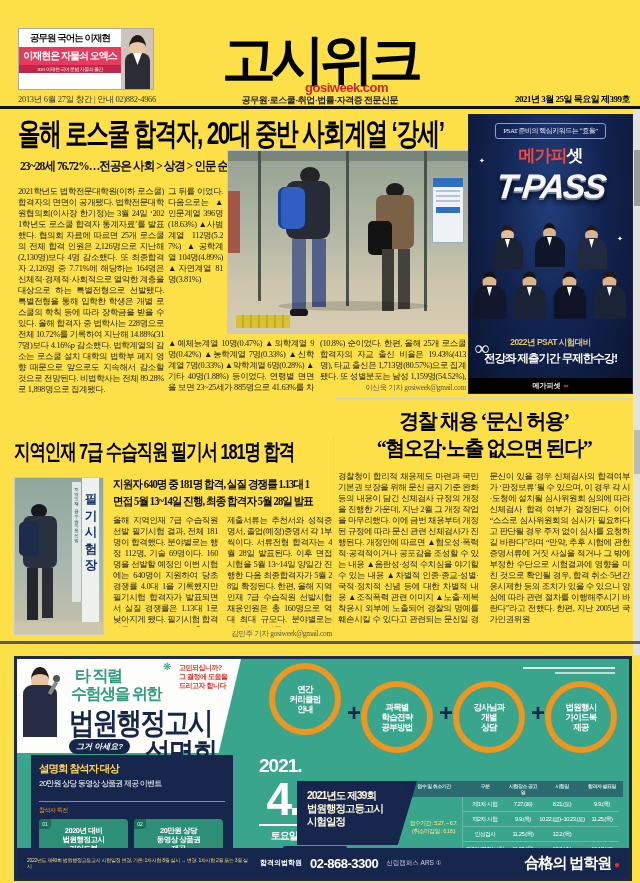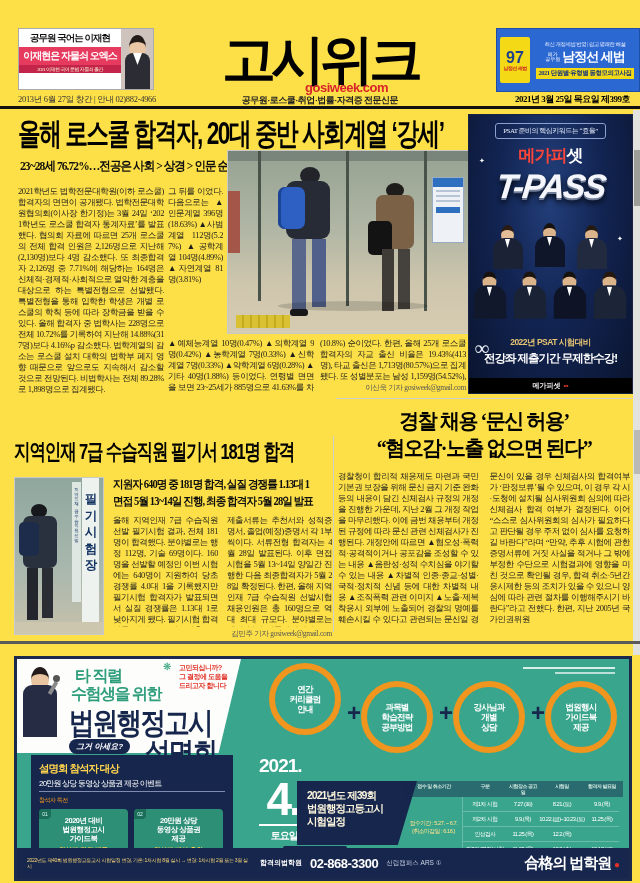--- a/index.html
+++ b/index.html
@@ -62,21 +62,21 @@
   .greent{font:900 16px "Liberation Sans",sans-serif;color:#2f9e7c;letter-spacing:-1.5px;white-space:nowrap}
   .navyt{font:900 30px "Liberation Sans",sans-serif;color:#16264c;letter-spacing:-2px;
          white-space:nowrap;transform:scaleX(.85);transform-origin:left top}
   .redscript{font:bold 7px "Liberation Sans",sans-serif;color:#e23127;text-align:left;
              line-height:9px;letter-spacing:-0.5px}
   .bubble{background:#16264c;color:#fff;border-radius:9px;font:bold italic 8px "Liberation Sans",sans-serif;
           padding:2px 7px;white-space:nowrap}
   .evpanel{background:#16264c;color:#fff;padding:7px 8px;font-family:"Liberation Sans",sans-serif}
   .evt{color:#ffd34d;font-weight:900;font-size:10.5px;letter-spacing:-1px;white-space:nowrap}
   .evs{color:#fff;font-size:8px;letter-spacing:-0.8px;border-bottom:1px solid #7f8bb0;
-       padding-bottom:2px;margin-top:2px;white-space:nowrap}
+       padding-bottom:12px;margin-top:2px;white-space:nowrap}
   .perk{color:#f0951e;font-size:6px;margin-top:4px;letter-spacing:-0.5px}
   .cards{display:flex;gap:6px;margin-top:4px}
   .card{position:relative;width:89px;height:56px;background:#2e8f77;border-radius:4px;
         text-align:center;padding-top:7px;box-sizing:border-box}
   .card .num{position:absolute;left:0;top:0;width:12px;height:10px;background:#1c6e59;color:#dff;
              font-size:5px;border-radius:4px 0 4px 0;line-height:10px}
   .card .l{font-weight:bold;font-size:7.5px;line-height:9px;color:#fff;letter-spacing:-0.5px}
   .card .tag{color:#ffd34d;font-size:6.5px;font-weight:bold;margin-top:3px}
   .datey{color:#fff;font:900 19px "Liberation Sans",sans-serif;letter-spacing:-1px}
   .dated{color:#fff;font:900 46px "Liberation Sans",sans-serif;letter-spacing:-3px;line-height:44px}
@@ -121,37 +121,20 @@
     <div style="width:32px;position:relative;background:#cfc4bd;overflow:hidden">
       <div class="a" style="left:8px;top:6px;width:17px;height:18px;border-radius:50%;background:#e9c6a4;border-top:7px solid #241c18"></div>
       <div class="a" style="left:4px;top:24px;width:25px;height:36px;border-radius:8px 8px 0 0;background:#2c2c34"></div>
       <div class="a" style="left:12px;top:24px;width:9px;height:12px;background:#fff;clip-path:polygon(0 0,100% 0,50% 100%)"></div>
     </div>
   </div>
 
   <div class="a sans" style="left:50%;top:24px;transform:translateX(-50%);font-size:54px;font-weight:900;letter-spacing:-5px;color:#000;white-space:nowrap">고시위크</div>
   <div class="a sans" style="left:50%;top:80px;transform:translateX(-18%);font-size:13px;font-weight:900;color:#d8232a;letter-spacing:-0.5px">gosiweek.com</div>
 
-  <div class="a radbox" style="left:496px;top:28px;width:136px;height:56px">
-    <div class="book">
-      <div class="n">97</div>
-      <div class="t">남정선 세법</div>
-    </div>
-    <div class="radtxt">
-      <div class="radl1">최신 개정세법 반영 | 쉽고 명쾌한 해설</div>
-      <div class="radmid">
-        <div class="radsm">
-          <div>메가</div>
-          <div>공무원</div>
-        </div>
-        <div class="radttl">남정선 세법</div>
-      </div>
-      <div class="radl3">2021 단원별·유형별 동형모의고사집</div>
-    </div>
-  </div>
 
   <div class="a" style="left:18px;top:94px;font-size:8.5px;color:#333;letter-spacing:-0.3px">2013년 6월 27일 창간 | 안내 02)882-4966</div>
   <div class="a" style="left:50%;top:94px;transform:translateX(-50%);font-size:9px;font-weight:bold;color:#222;letter-spacing:-0.5px">공무원·로스쿨·취업·법률·자격증 전문신문</div>
   <div class="a" style="right:10px;top:93px;font-size:9px;font-weight:bold;color:#000;letter-spacing:-0.5px">2021년 3월 25일 목요일 제399호</div>
   <div class="a rule" style="left:0;top:106px;width:640px;height:3px"></div>
 
   <div class="a hl" style="left:18px;top:113px;font-size:31px;letter-spacing:-2px;transform:scaleX(.73)">올해 로스쿨 합격자, 20대 중반 사회계열 ‘강세’</div>
   <div class="a subh" style="left:20px;top:158px">23~28세 76.72%…전공은 사회 &gt; 상경 &gt; 인문 순</div>
 
   <div class="a ph" style="left:227px;top:150px;width:240px;height:182px;background:linear-gradient(180deg,#96a292 0%,#b2b7a5 45%,#cdc5ac 72%,#d6ccb2 100%)">

